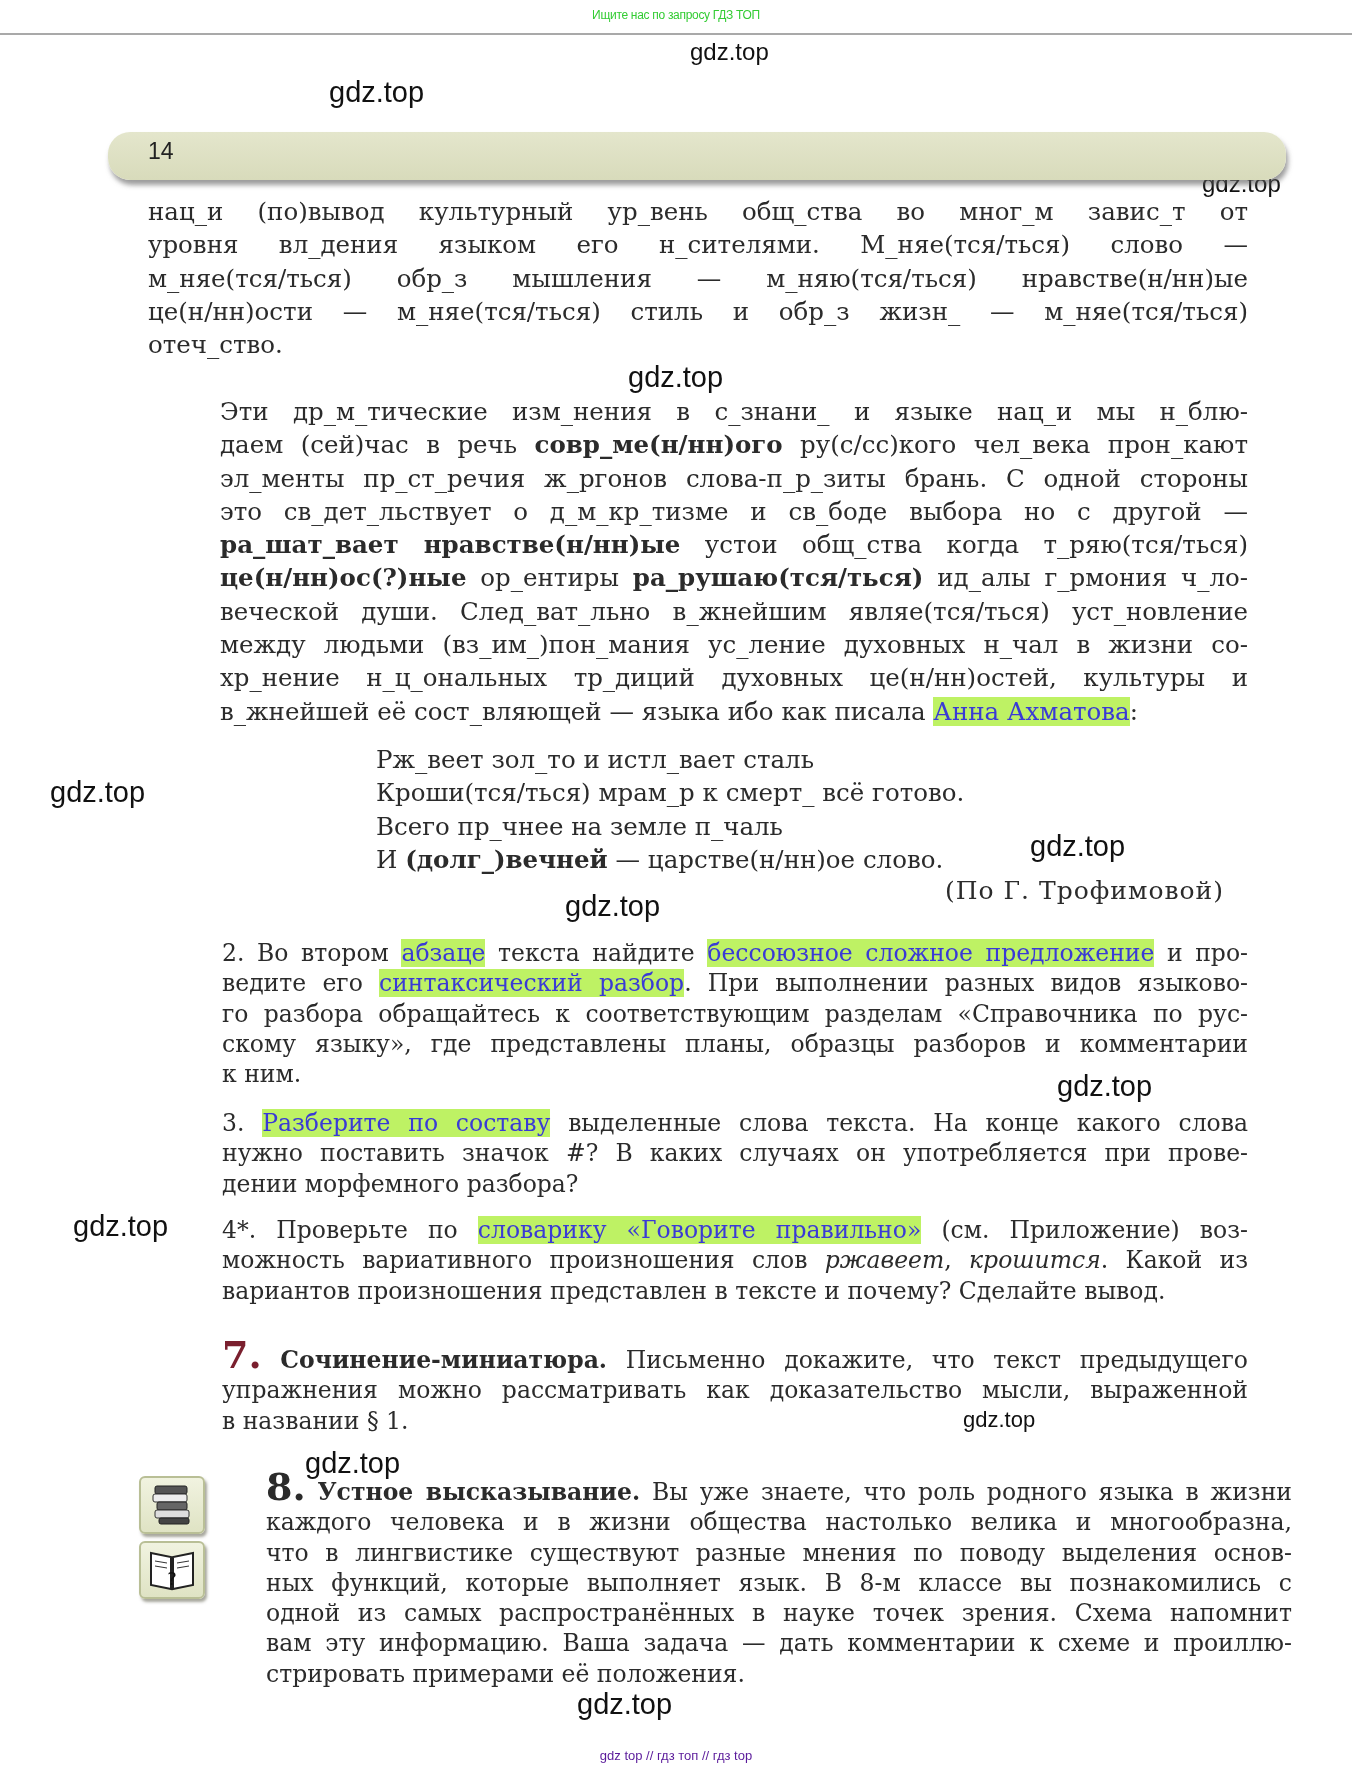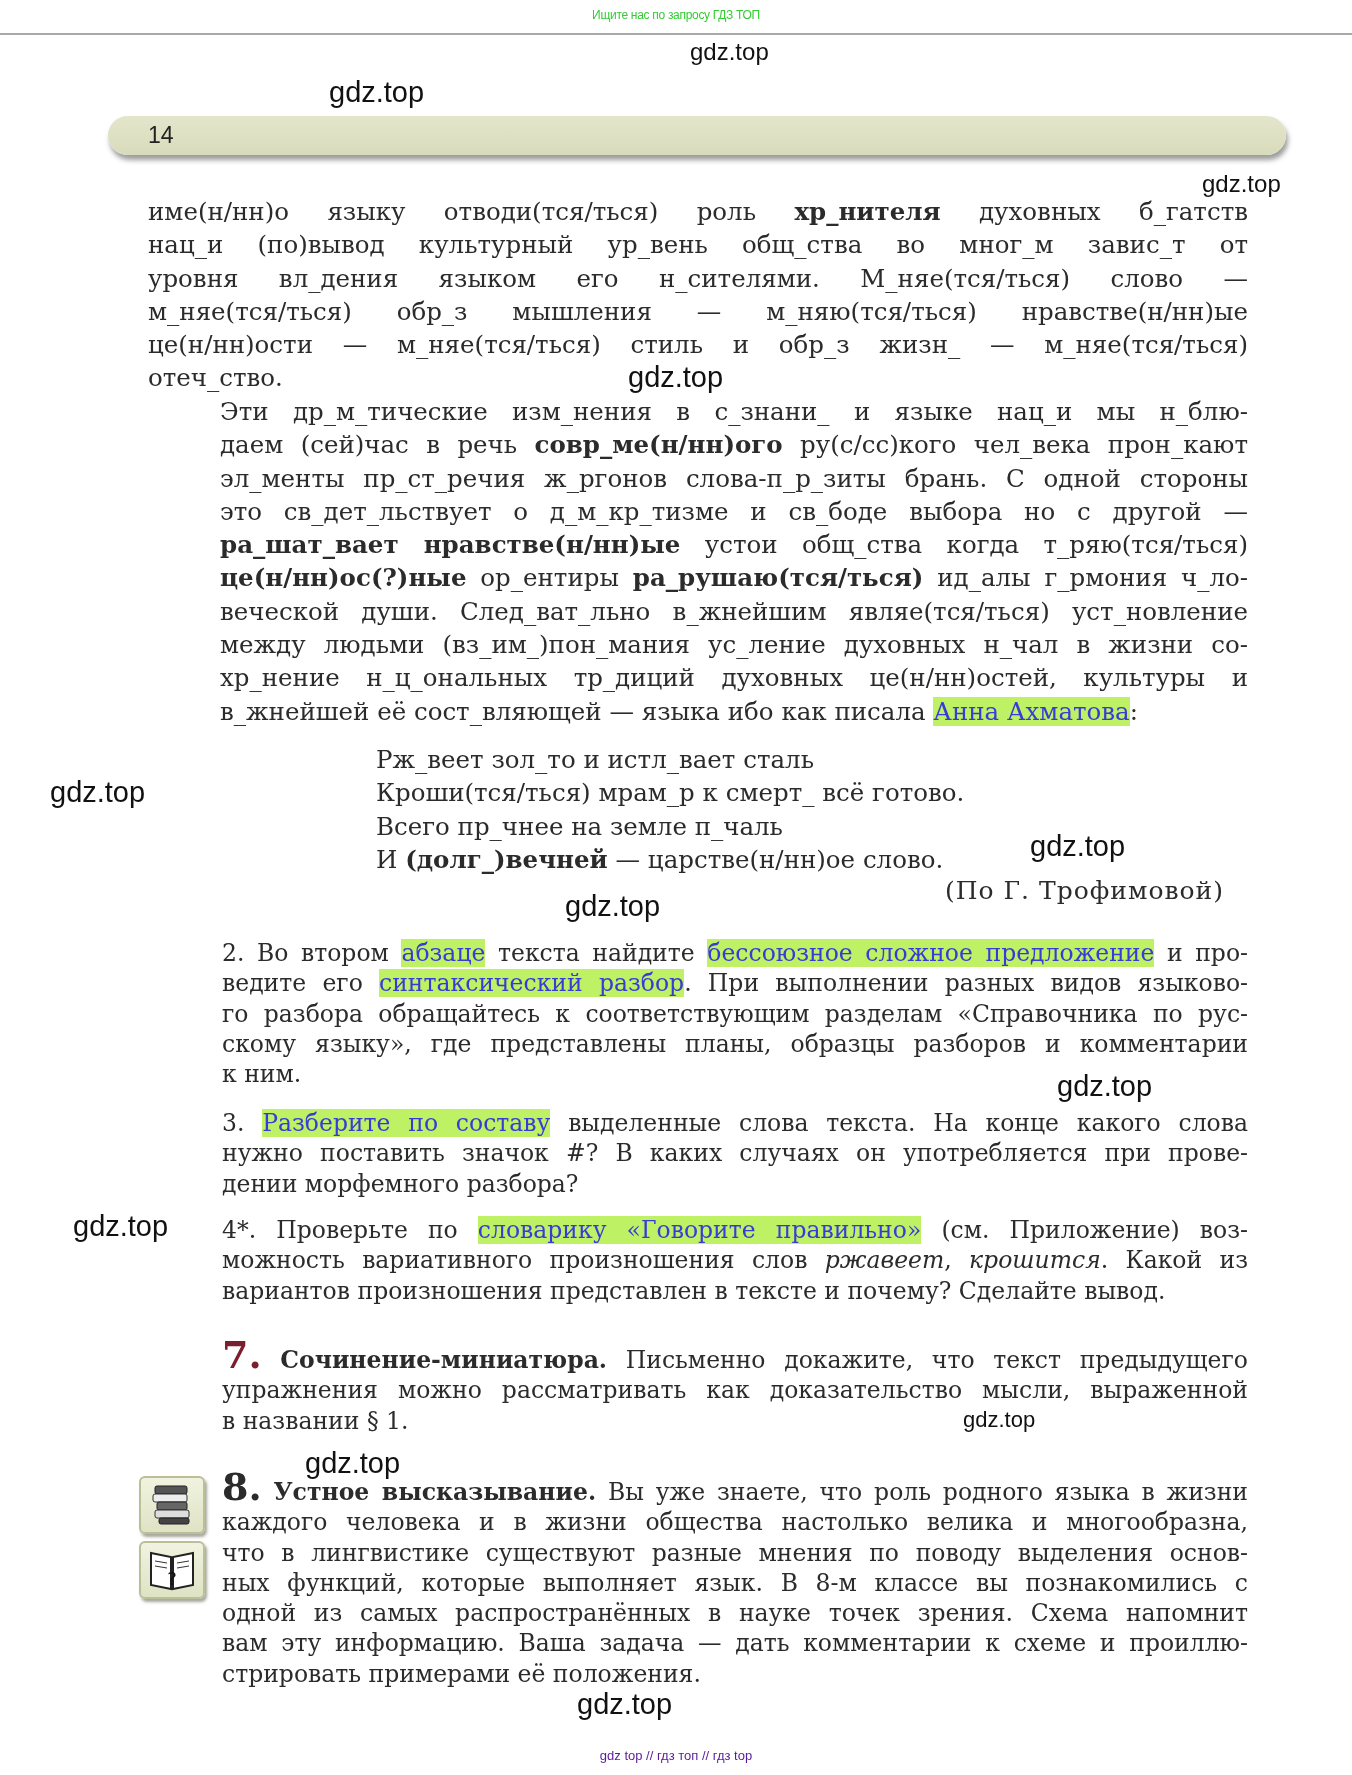--- a/index.html
+++ b/index.html
@@ -7,21 +7,21 @@
 
   .top-banner { position: absolute; left: 0; top: 0; width: 1352px; height: 33px; text-align: center; }
   .top-banner span { font-family: "Liberation Sans", sans-serif; font-size: 12px; color: #33cc33; line-height: 30px; letter-spacing: -0.3px; }
   .top-rule { position: absolute; left: 0; top: 33px; width: 1352px; height: 2px; background: #a9a9a9; }
 
   .wm { position: absolute; font-family: "Liberation Sans", sans-serif; color: #111; white-space: nowrap; }
   .wm.big { font-size: 29px; }
   .wm.mid { font-size: 24px; }
   .wm.sm { font-size: 22px; }
 
-  .page-header { position: absolute; left: 108px; top: 116px; width: 1178px; height: 39px; border-radius: 22px;
+  .page-header { position: absolute; left: 108px; top: 132px; width: 1178px; height: 48px; border-radius: 22px;
     background: linear-gradient(#e4e6cc, #d8dbbb); box-shadow: 2px 5px 5px rgba(90,90,90,0.6); }
   .page-number { position: absolute; left: 40px; top: 6px; font-family: "Liberation Sans", sans-serif; font-size: 23px; color: #222; }
 
   .text { position: absolute; font-size: 24.5px; line-height: 33.3px; text-align: justify; text-align-last: left; }
   .p1 { left: 148px; top: 195px; width: 1100px; }
   .p2 { left: 148px; top: 395px; width: 1100px; text-indent: 72px; }
   .line { display: block; text-align-last: justify; white-space: nowrap; }
   .line.last { text-align-last: left; }
   b { font-weight: bold; }
   .link { color: #3a3ad6; background: #bef264; }
@@ -29,21 +29,21 @@
   .poem { position: absolute; left: 376px; top: 743px; font-size: 24.5px; line-height: 33.3px; }
   .author { position: absolute; left: 945px; top: 876px; font-size: 25px; letter-spacing: 1px; }
 
   .task { position: absolute; left: 222px; width: 1026px; font-size: 23.5px; line-height: 30.3px; }
   .task .line { text-align-last: justify; }
   .task .line.last { text-align-last: left; }
   .t2 { top: 938px; }
   .t3 { top: 1108px; }
   .t4 { top: 1215px; }
   .t7 { top: 1340px; }
-  .t8 { top: 1472px; }
+  .t8 { top: 1472px; margin-left: 44px; }
   .exnum { color: #7a1f2e; font-size: 38px; font-weight: bold; line-height: 30px; }
   .exnum8 { color: #2b2b2b; font-size: 38px; font-weight: bold; line-height: 30px; }
 
   .icon-box { position: absolute; left: 139px; width: 62px; height: 54px; border-radius: 6px;
     background: linear-gradient(#f1f3e0, #dfe3c4); border: 2px solid #b9bf96; box-shadow: 2px 3px 3px rgba(80,80,60,0.5); }
   .icon-books { top: 1476px; }
   .icon-question { top: 1541px; }
   .icon-box svg { position: absolute; left: 6px; top: 4px; }
 
   .footer { position: absolute; left: 0; top: 1748px; width: 1352px; text-align: center; font-family: "Liberation Sans", sans-serif; font-size: 13px; color: #5a1a9a; }
@@ -65,21 +65,20 @@
 <div class="wm big" style="left:73px; top:1210px;">gdz.top</div>
 <div class="wm sm" style="left:963px; top:1407px;">gdz.top</div>
 <div class="wm big" style="left:305px; top:1447px;">gdz.top</div>
 <div class="wm big" style="left:577px; top:1688px;">gdz.top</div>
 
 <div class="page-header">
   <span class="page-number">14</span>
 </div>
 
 <div class="text p1">
-    <span class="line">име(н/нн)о языку отводи(тся/ться) роль <b>хр_нителя</b> духовных б_гатств</span>
     <span class="line">нац_и (по)вывод культурный ур_вень общ_ства во мног_м завис_т от</span>
     <span class="line">уровня вл_дения языком его н_сителями. М_няе(тся/ться) слово —</span>
     <span class="line">м_няе(тся/ться) обр_з мышления — м_няю(тся/ться) нравстве(н/нн)ые</span>
     <span class="line">це(н/нн)ости — м_няе(тся/ться) стиль и обр_з жизн_ — м_няе(тся/ться)</span>
     <span class="line last">отеч_ство.</span>
   </div>
 <div class="text p2">
     <span class="line">Эти др_м_тические изм_нения в с_знани_ и языке нац_и мы н_блю-</span>
     <span class="line">даем (сей)час в речь <b>совр_ме(н/нн)ого</b> ру(с/сс)кого чел_века прон_кают</span>
     <span class="line">эл_менты пр_ст_речия ж_ргонов слова-п_р_зиты брань. С одной стороны</span>

